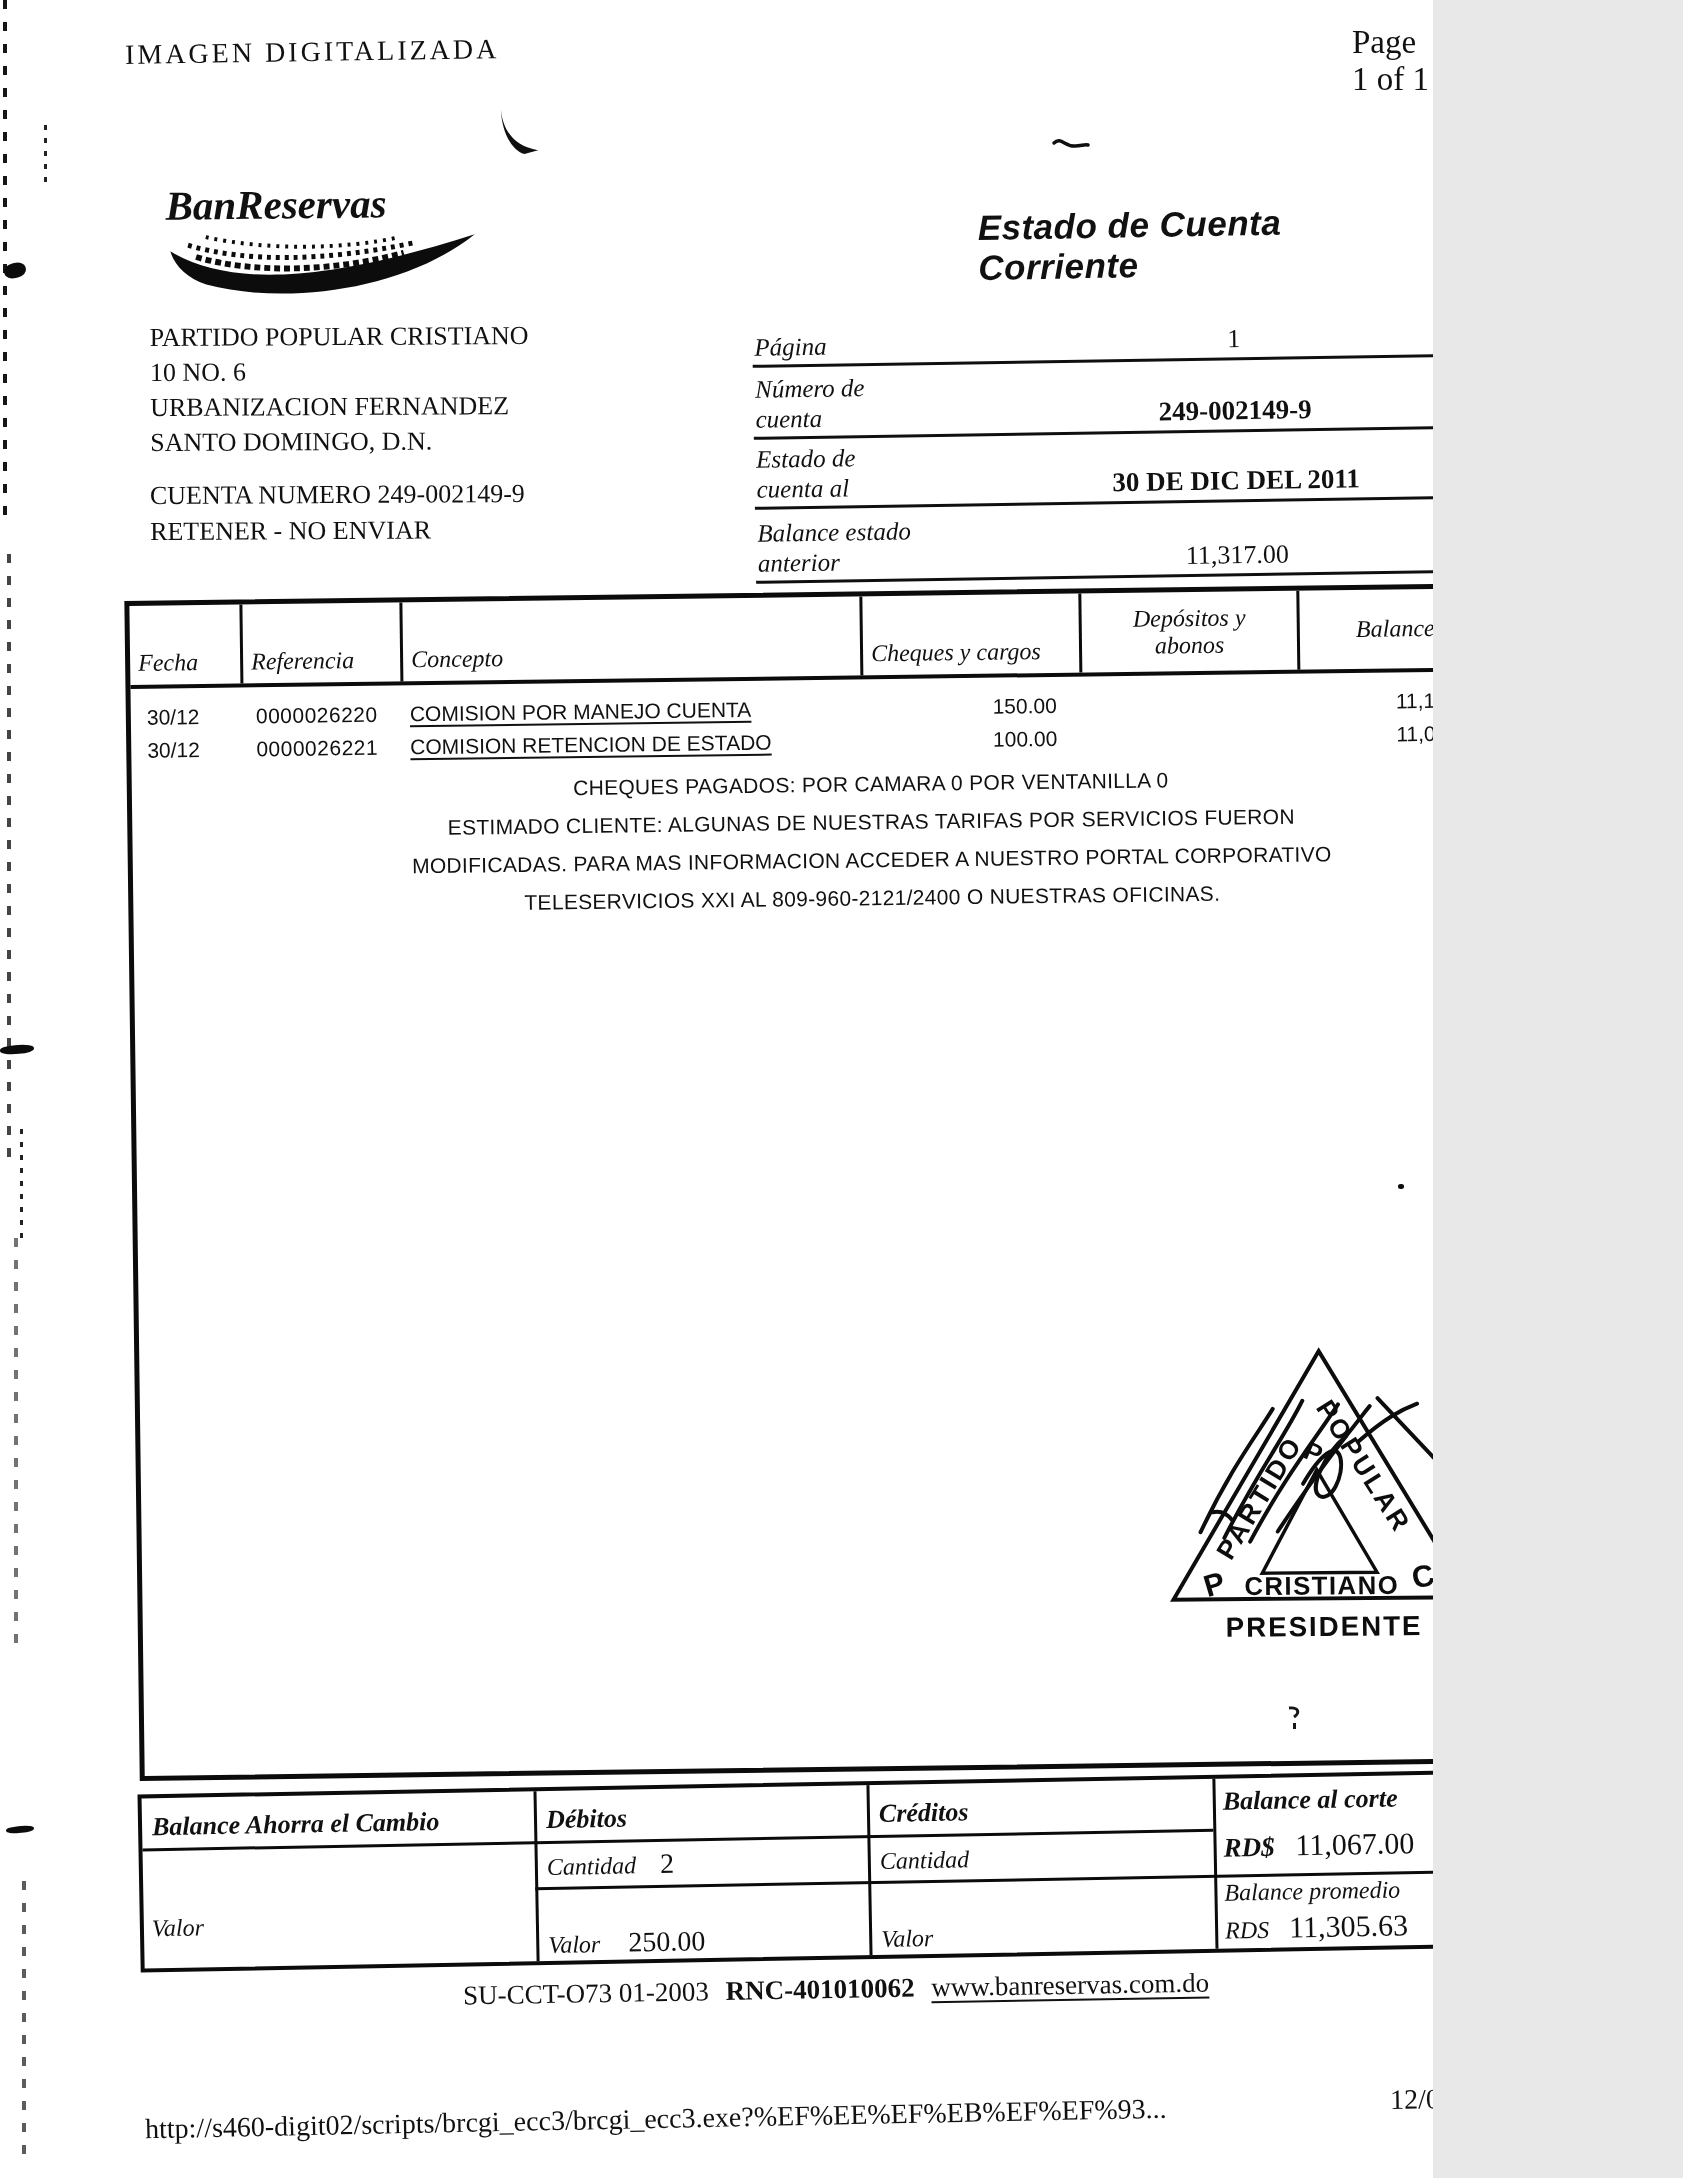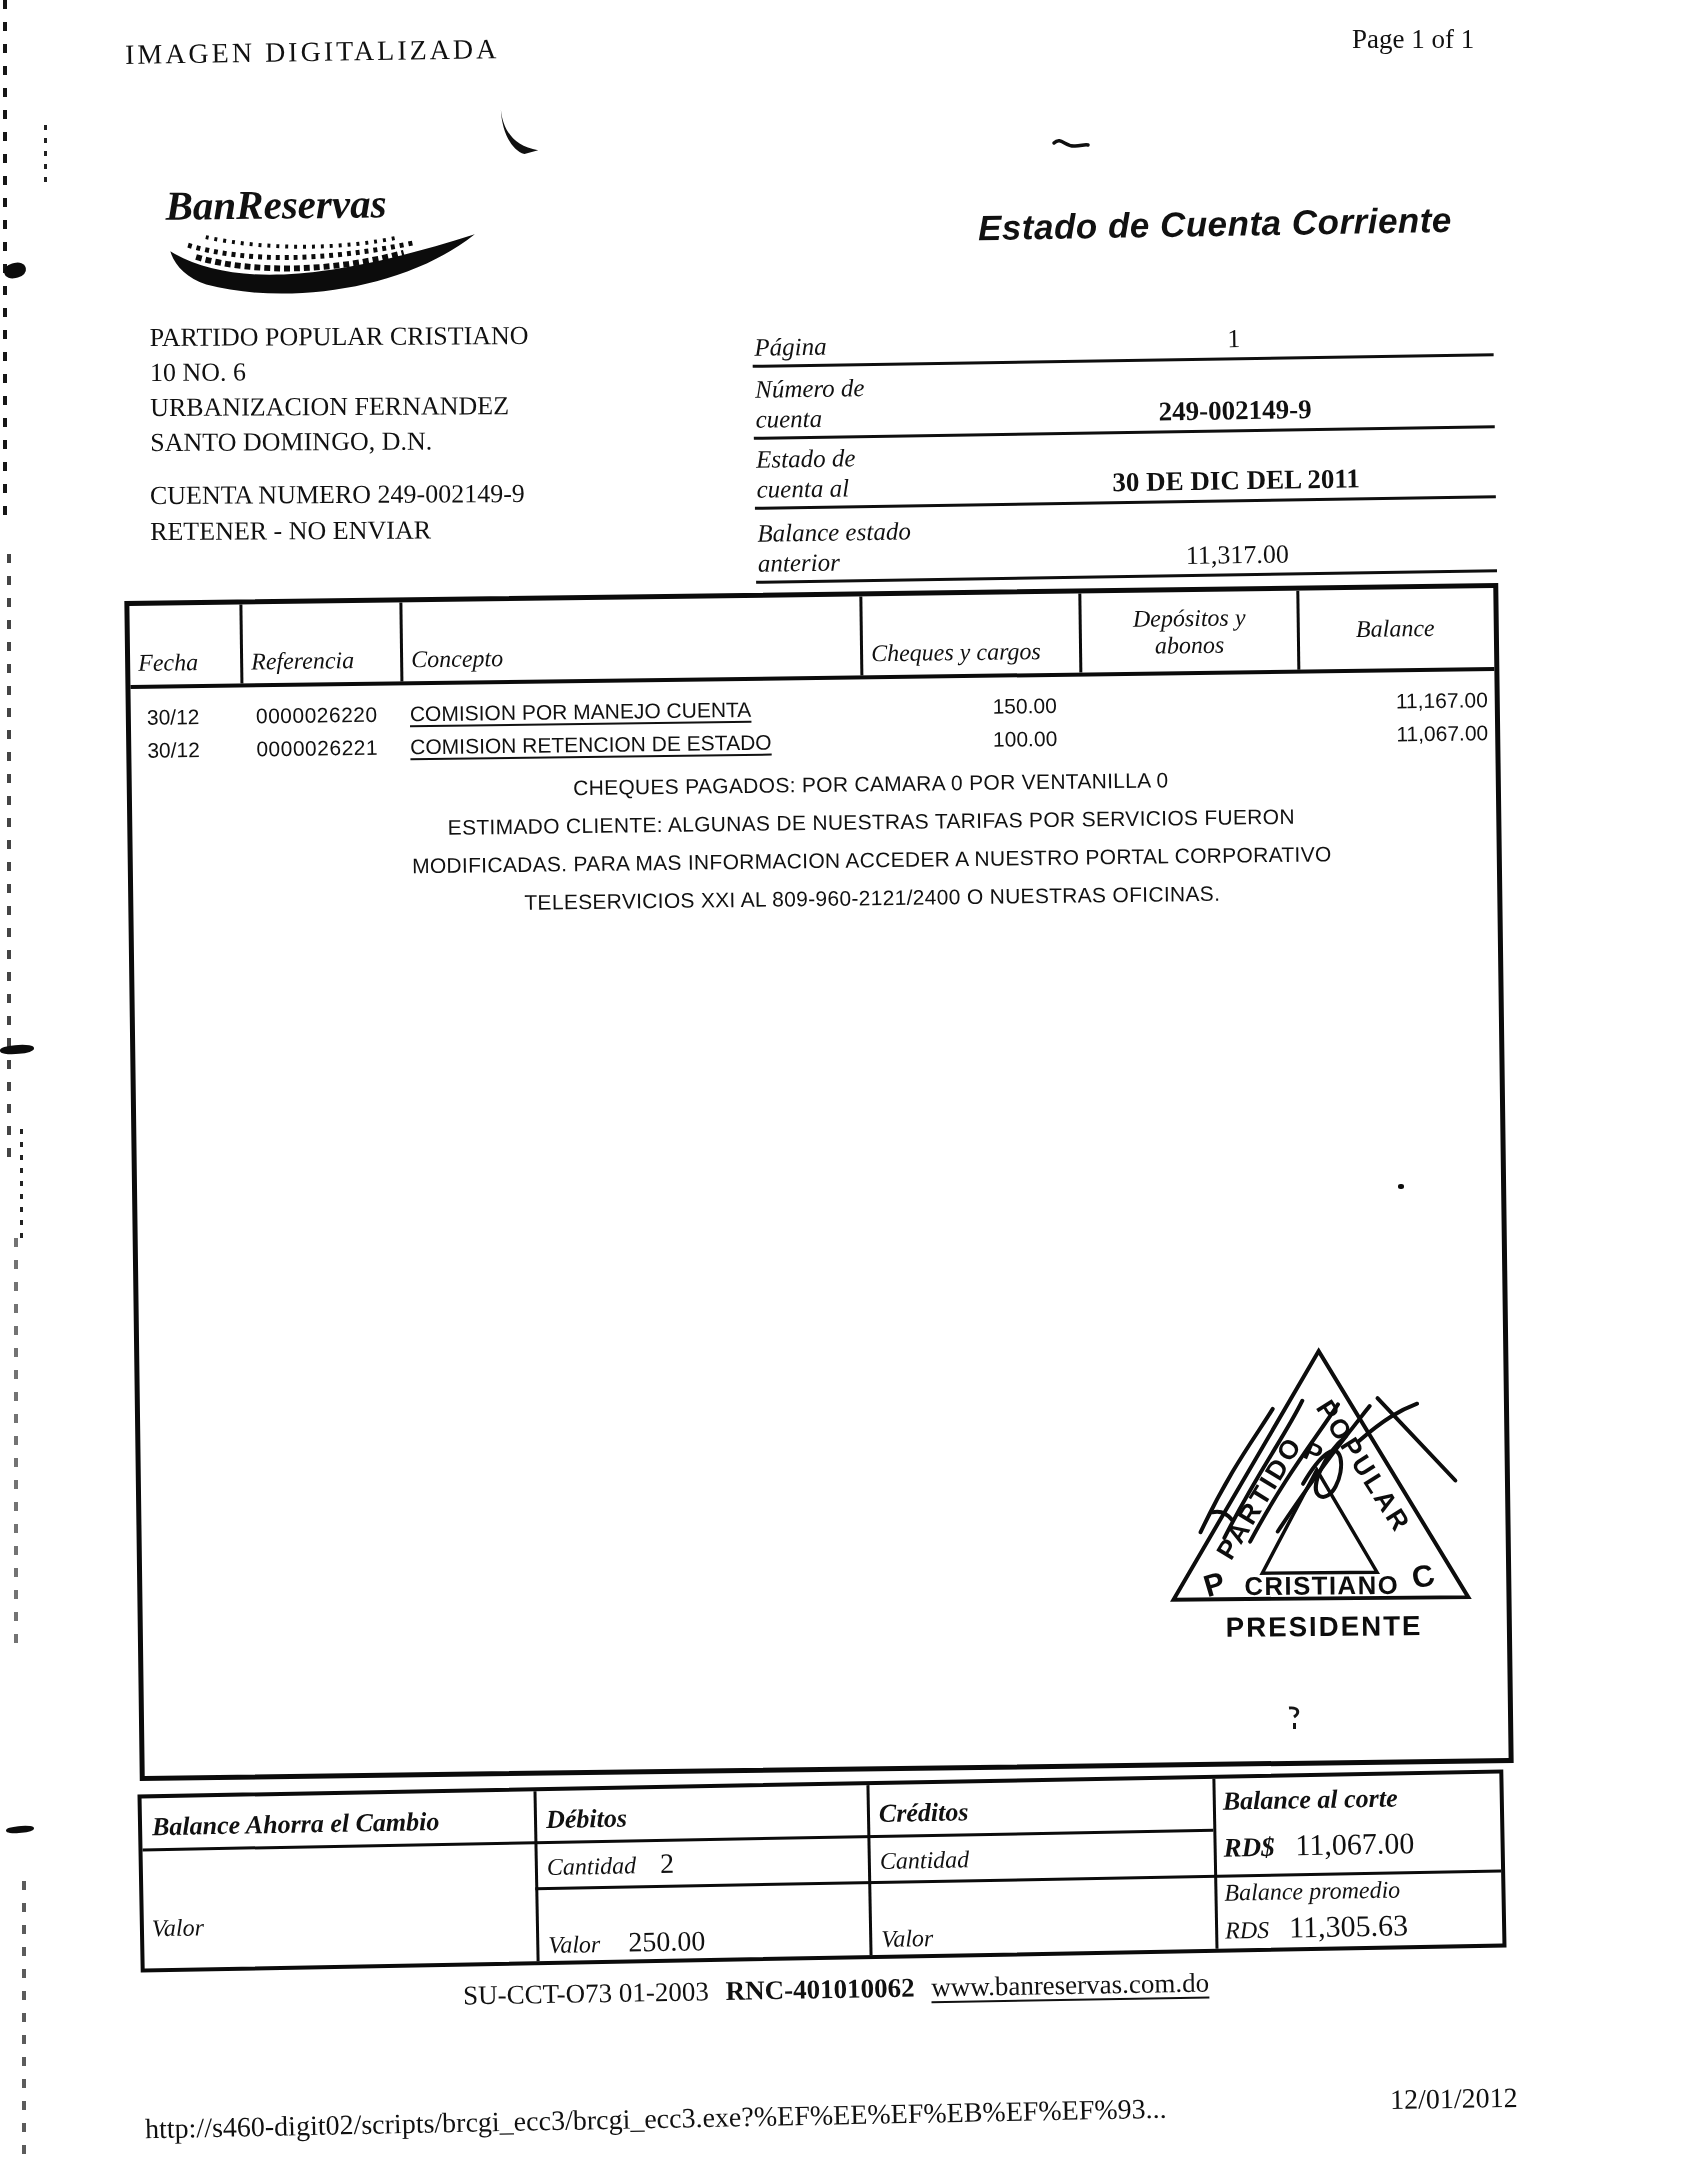--- a/index.html
+++ b/index.html
@@ -1,29 +1,29 @@
 <!DOCTYPE html>
 <html><head>
 <meta charset="utf-8">
 <style>
   html,body{margin:0;padding:0;background:#e8e8e8;}
-  #page{position:relative;width:1683px;height:2178px;background:#ffffff;overflow:hidden;
+  #page{position:relative;width:1433px;height:2178px;background:#ffffff;overflow:hidden;
         font-family:"Liberation Serif",serif;color:#111;}
   .abs{position:absolute;}
   .serif{font-family:"Liberation Serif",serif;}
   .sans{font-family:"Liberation Sans",sans-serif;}
 
   
   .edge-dash{width:4px;background:repeating-linear-gradient(#161616 0 9px,transparent 9px 22px);}
   .blob{background:#0c0c0c;border-radius:45%;}
   .tinydash{width:3px;background:repeating-linear-gradient(#222 0 5px,transparent 5px 13px);}
 
   
   .scan-title{left:125px;top:36px;font-size:28px;letter-spacing:3px;transform:rotate(-0.9deg);}
-  .page-indicator{left:1352px;top:24px;font-size:27px;}
+  .page-indicator{left:1352px;top:24px;font-size:33px;}
 
   
   .logo-wrap{left:166px;top:180px;width:327px;transform:rotate(-0.6deg);}
   .logo-text{font-size:41px;font-weight:bold;font-style:italic;letter-spacing:0;}
   .statement-title{left:978px;top:204px;font-size:35px;font-weight:bold;font-style:italic;
                    transform:rotate(-1deg);letter-spacing:0.5px;}
 
   
   .recipient{left:150px;top:319px;font-size:26px;line-height:35px;transform:rotate(-0.3deg);}
   .recipient2{left:150px;top:477px;font-size:26px;line-height:36px;transform:rotate(-0.3deg);}

